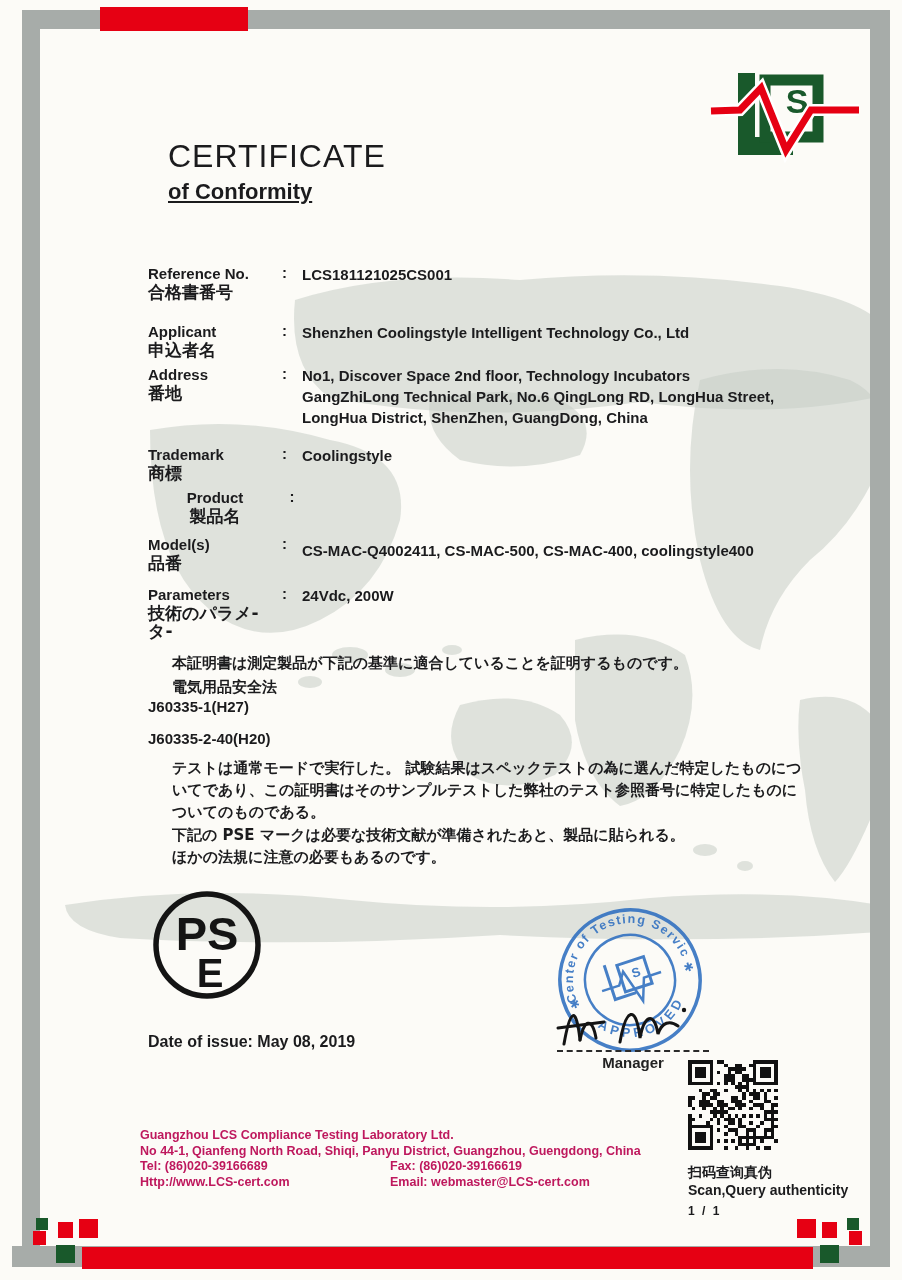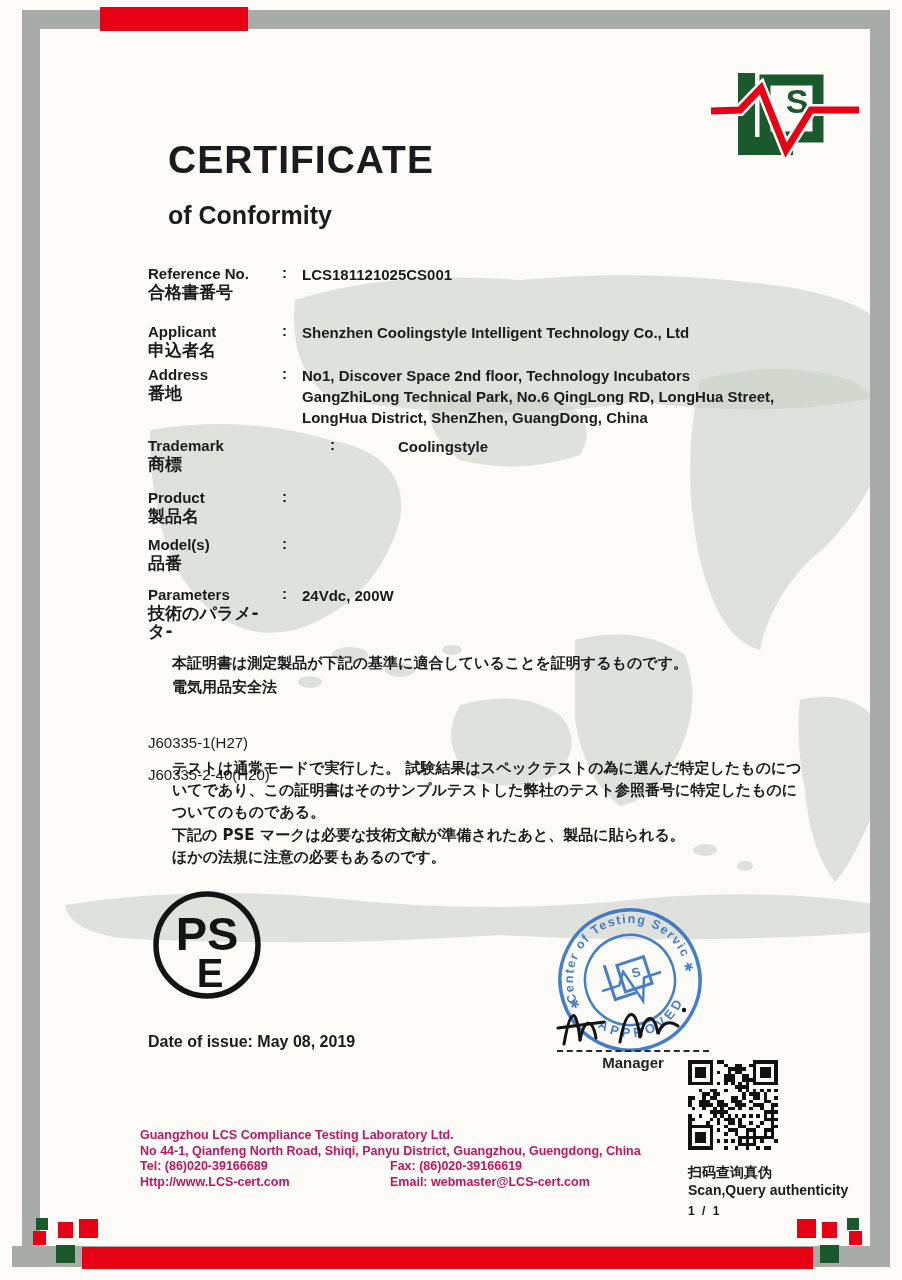--- a/index.html
+++ b/index.html
@@ -9,30 +9,30 @@
   }
   
   .bar{position:absolute; background:#a7aca9;}
   .sq{position:absolute;}
   .red{background:#e60013;}
   .green{background:#19592b;}
   
   #map{position:absolute; left:0; top:0; z-index:0;}
   
   .content{position:absolute; z-index:2;}
-  .title{font-size:39px; font-weight:bold; letter-spacing:1px;}
-  .subtitle{font-size:25px; font-weight:bold; margin-top:19px;}
+  .title{font-size:32px; font-weight:normal; letter-spacing:1px;}
+  .subtitle{font-size:22px; font-weight:bold; margin-top:4px;text-decoration:underline;}
   .field-row{position:absolute; left:148px; width:636px; display:flex; z-index:2;}
   .f-label{width:134px; font-size:15px; font-weight:bold; line-height:19px;}
   .f-label .jp{font-size:17px; font-weight:600; font-family:"DejaVu Sans",sans-serif; line-height:18px;}
   .f-colon{width:20px; font-size:15px; font-weight:bold;}
   .f-value{flex:1; font-size:15px; font-weight:bold; line-height:21px;}
   .jp-text{position:absolute; left:148px; width:640px; z-index:2;
     font-family:"DejaVu Sans",sans-serif; font-size:15px; font-weight:600; line-height:22px; color:#1c1c1e;margin-left:24px;}
-  .std{position:absolute; left:148px; z-index:2; font-size:15px; font-weight:normal;margin-top:36px;}
+  .std{position:absolute; left:148px; z-index:2; font-size:15px; font-weight:bold;}
   .date-line{position:absolute; left:148px; z-index:3; font-size:16px; font-weight:bold;}
   .sig-wrap{position:absolute; left:552px; top:998px; width:162px; z-index:4; text-align:center;}
   .sig-line{border-bottom:2px dashed #2a2a2a; width:152px; margin:0 auto;}
   .sig-title{font-size:15px; font-weight:600; margin-top:2px; color:#222;}
   .qr-block{position:absolute; left:688px; top:1060px; width:174px; z-index:3; text-align:left;}
   .qr-cap-cn{font-family:"DejaVu Sans",sans-serif; font-size:14px; font-weight:bold; margin-top:10px;}
   .qr-cap-en{font-size:14px; font-weight:bold;}
   .qr-page{font-size:12px; font-weight:bold; letter-spacing:2px; margin-top:6px;}
   .footer{position:absolute; left:140px; top:1128px; z-index:2; font-size:12.5px; font-weight:600; line-height:15.5px; color:#be185d;}
   .footer .cols{display:flex;}
@@ -122,43 +122,44 @@
         <div class="jp">番地</div>
       </div>
     <div class="f-colon">:</div>
     <div class="f-value">
       <div>No1, Discover Space 2nd floor, Technology Incubators</div>
       <div>GangZhiLong Technical Park, No.6 QingLong RD, LongHua Street,</div>
       <div>LongHua District, ShenZhen, GuangDong, China</div>
     </div>
   </div>
 
-  <div class="field-row" style="top:436px;gap:48px;">
+  <div class="field-row" style="top:445px;">
     <div class="f-label">
         <div>Trademark</div>
         <div class="jp">商標</div>
       </div>
     <div class="f-colon">:</div>
     <div class="f-value">Coolingstyle</div>
   </div>
 
-  <div class="field-row" style="top:488px;">
+  <div class="field-row" style="top:488px;text-align:center;">
     <div class="f-label">
         <div>Product</div>
         <div class="jp">製品名</div>
       </div>
     <div class="f-colon">:</div>
   </div>
 
   <div class="field-row" style="top:535px;">
     <div class="f-label">
         <div>Model(s)</div>
         <div class="jp">品番</div>
       </div>
     <div class="f-colon">:</div>
+    <div class="f-value" style="padding-top:5px;">CS-MAC-Q4002411, CS-MAC-500, CS-MAC-400, coolingstyle400</div>
   </div>
 
   <div class="field-row" style="top:585px;">
     <div class="f-label">
       <div>Parameters</div>
       <div class="jp">技術のパラメ-</div>
       <div class="jp">タ-</div>
     </div>
     <div class="f-colon">:</div>
     <div class="f-value">24Vdc, 200W</div>

